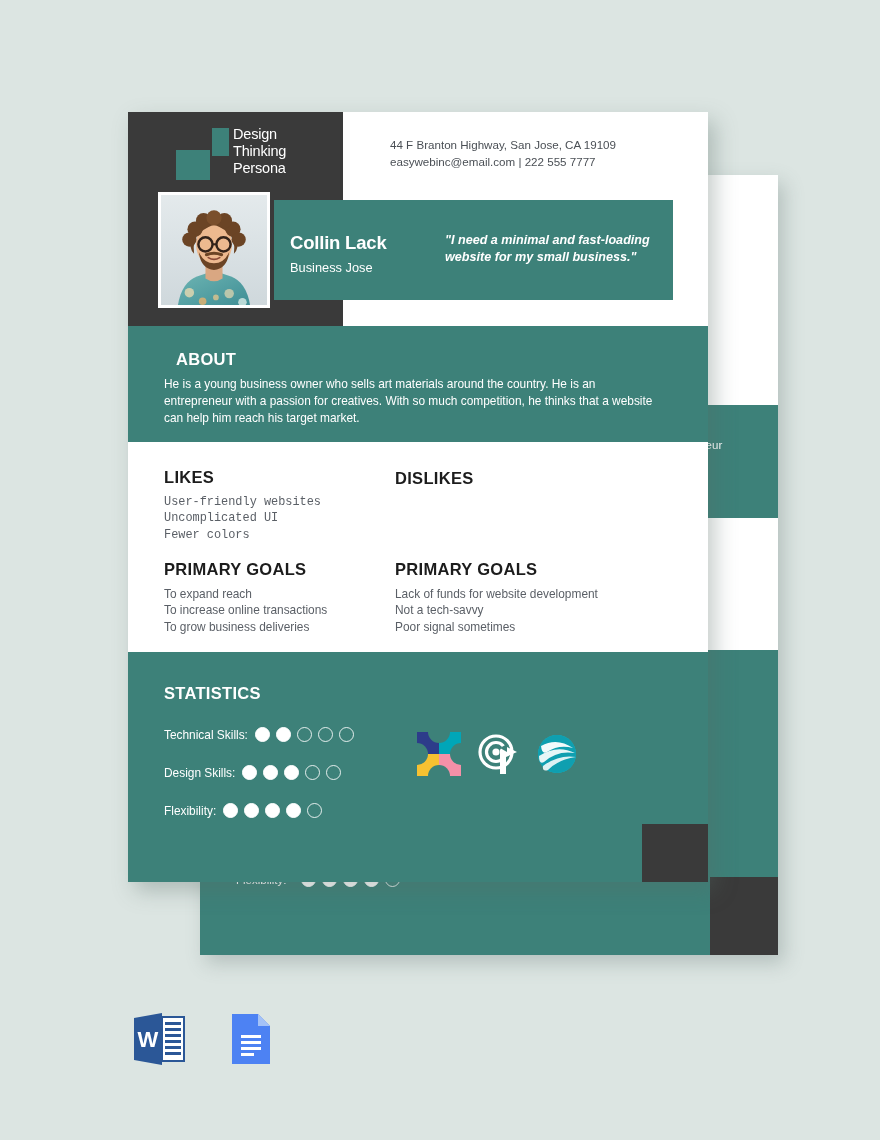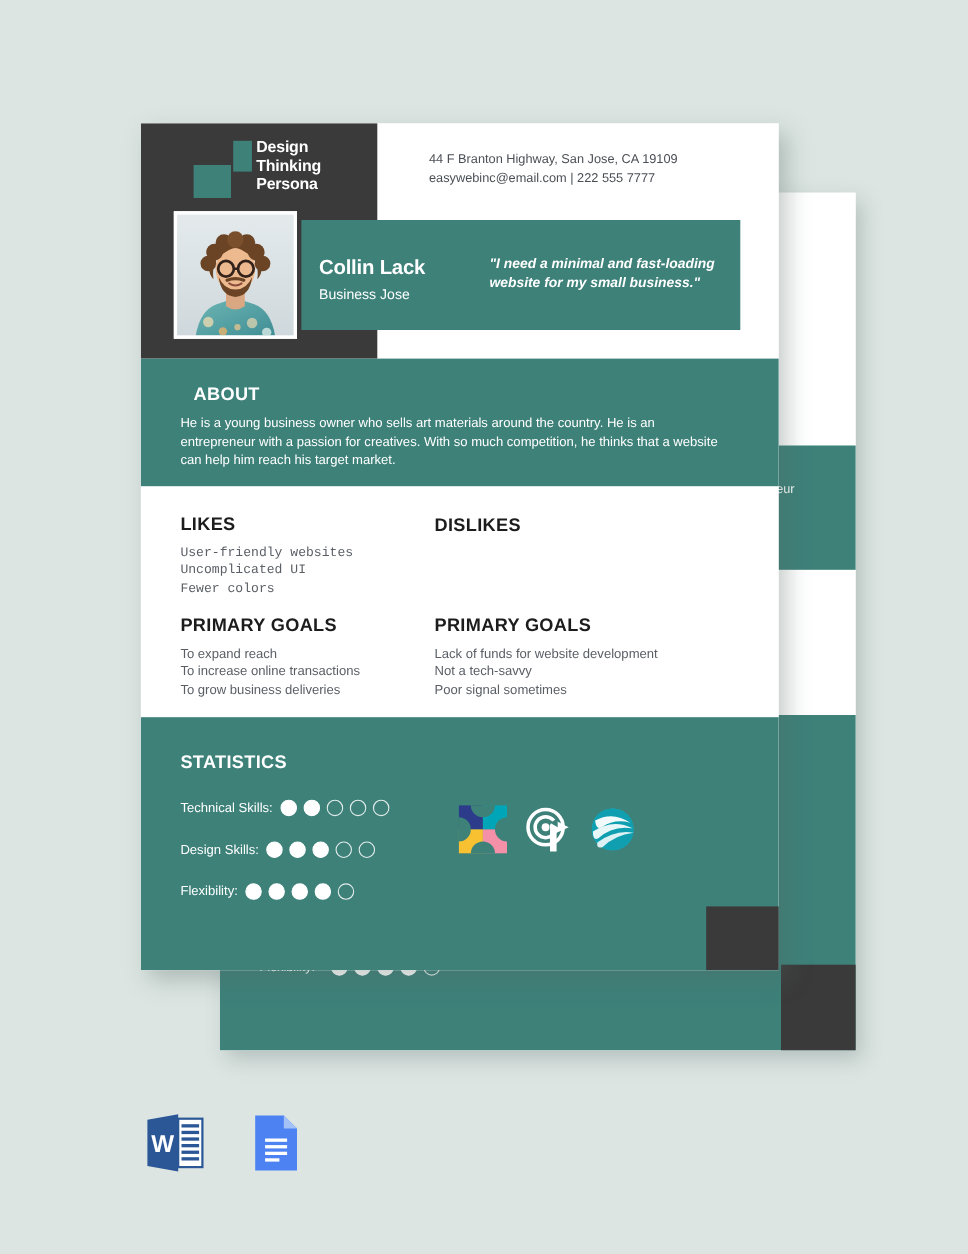--- a/index.html
+++ b/index.html
@@ -93,21 +93,21 @@
   .logo-sq-big {
     position: absolute; left: 0; top: 22px;
     width: 34px; height: 30px; background: #3d8179;
   }
   .logo-sq-small {
     position: absolute; left: 36px; top: 0;
     width: 17px; height: 28px; background: #3d8179;
   }
   .logo-text {
     position: absolute; left: 105px; top: 14px;
-    font-size: 14.5px; font-weight: bold; line-height: 1.17;
+    font-size: 14.5px; font-weight: normal; line-height: 1.17;
     color: #ffffff; letter-spacing: -0.2px;
   }
 
   .contact {
     position: absolute; left: 262px; top: 24px;
     font-size: 11.6px; line-height: 1.48; color: #4a4f55;
   }
 
   
   .photo-frame {
@@ -187,21 +187,21 @@
     width: 580px; height: 230px;
     background: #3d8179;
   }
   .stats-title {
     position: absolute; left: 36px; top: 572px;
     font-size: 16.5px; font-weight: bold; color: #ffffff;
     letter-spacing: 0.3px;
   }
   .stat-row {
     position: absolute; left: 36px;
-    display: flex; align-items: flex-start;
+    display: flex; align-items: center;
   }
   .stat-label {
     font-size: 11.9px; color: #ffffff; white-space: nowrap;
   }
   .dots { display: flex; align-items: center; gap: 6px; margin-left: 7px; }
   .dot {
     width: 15px; height: 15px; border-radius: 50%;
     border: 1.4px solid rgba(255,255,255,0.85);
     box-sizing: border-box;
   }

